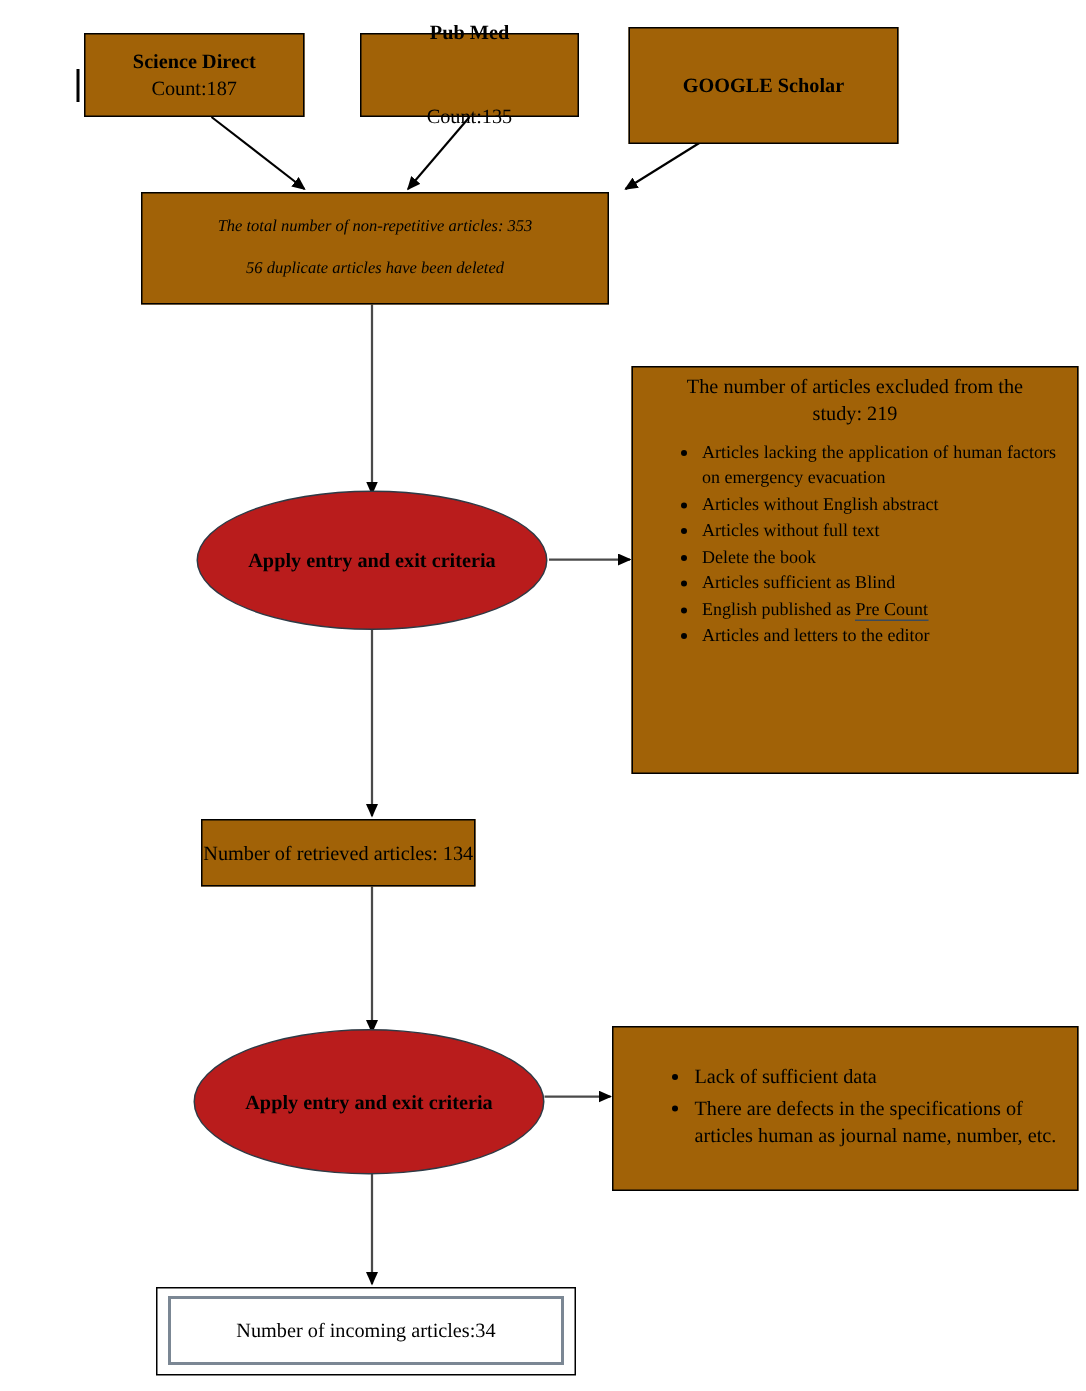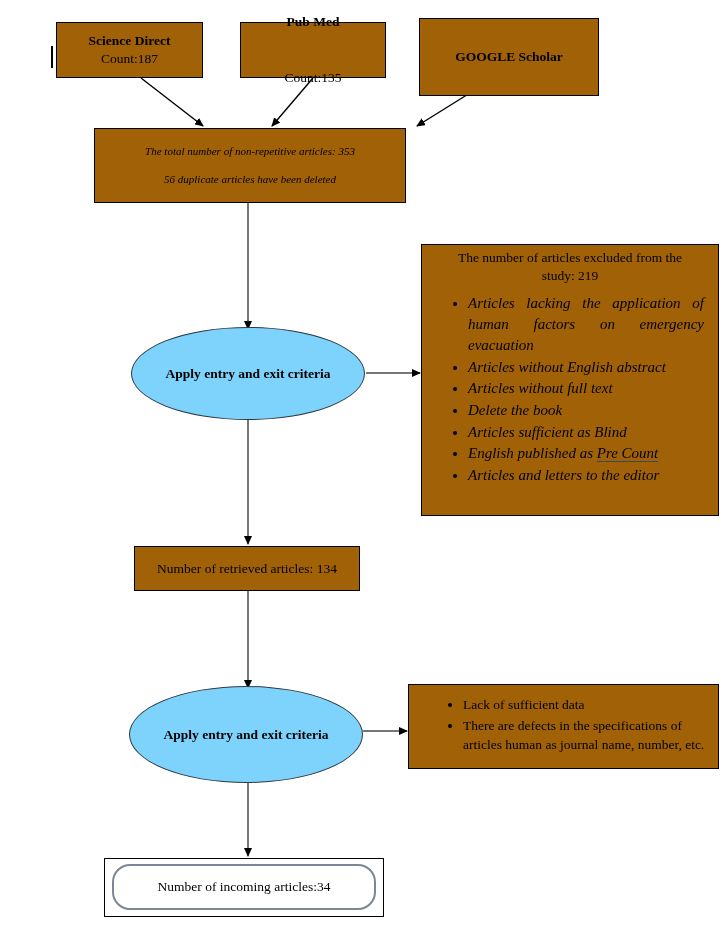--- a/index.html
+++ b/index.html
@@ -33,21 +33,21 @@
   }
   .src-count {
     font-size: 13.5px;
     text-align: center;
     line-height: 1.2;
   }
   .ellipse {
     position: absolute;
     border: 1.3px solid #2e3a45;
     border-radius: 50%;
-    background: #7dd3fc;
+    background: #b91c1c;
     box-sizing: border-box;
     display: flex;
     align-items: center;
     justify-content: center;
   }
   .ellipse-label {
     font-weight: bold;
     font-size: 13.5px;
     text-align: center;
   }
@@ -57,25 +57,24 @@
     line-height: 1.35;
     padding: 0 18px;
   }
   ul.bullets {
     margin: 8px 0 0 0;
     padding-left: 46px;
     padding-right: 14px;
     list-style-type: disc;
   }
   ul.bullets li {
-    font-size: 15px;
+    font-size: 12px;
     line-height: 1.38;
     margin-bottom: 1px;
     text-align: justify;
-    font-style: italic;
   }
   ul.bullets li.justify-block {
     text-align: justify;
     text-align-last: left;
   }
   ul.bullets-plain {
     margin: 0;
     padding-left: 54px;
     padding-right: 12px;
     list-style-type: disc;
@@ -195,33 +194,33 @@
       <li class="justify-block">Articles lacking the application of human factors on emergency evacuation</li>
       <li>Articles without English abstract</li>
       <li>Articles without full text</li>
       <li>Delete the book</li>
       <li>Articles sufficient as Blind</li>
       <li><span>English published as </span><span class="preprint">Pre Count</span></li>
       <li>Articles and letters to the editor</li>
     </ul>
   </div>
 
-  <div class="box" style="left:134px; top:546px; width:226px; height:45px;">
+  <div class="box" style="left:134px; top:546px; width:183px; height:45px;">
     <div class="simple-text">Number of retrieved articles: 134</div>
   </div>
 
   <div class="ellipse" style="left:129px; top:686px; width:234px; height:97px;">
     <div class="ellipse-label">Apply entry and exit criteria</div>
   </div>
 
-  <div class="box" style="left:408px; top:684px; width:311px; height:85px; justify-content:center;">
+  <div class="box" style="left:408px; top:684px; width:311px; height:110px; justify-content:center;">
     <ul class="bullets-plain">
       <li>Lack of sufficient data</li>
       <li>There are defects in the specifications of articles human as journal name, number, etc.</li>
     </ul>
   </div>
 
   <div class="double-outer" style="left:104px; top:858px; width:280px; height:59px;"></div>
-  <div class="inner-box" style="left:112px; top:864px; width:264px; height:46px;border-radius:18px;">
+  <div class="inner-box" style="left:112px; top:864px; width:264px; height:46px;">
     <div class="simple-text">Number of incoming articles:34</div>
   </div>
 
 </div>
 
 </body></html>

